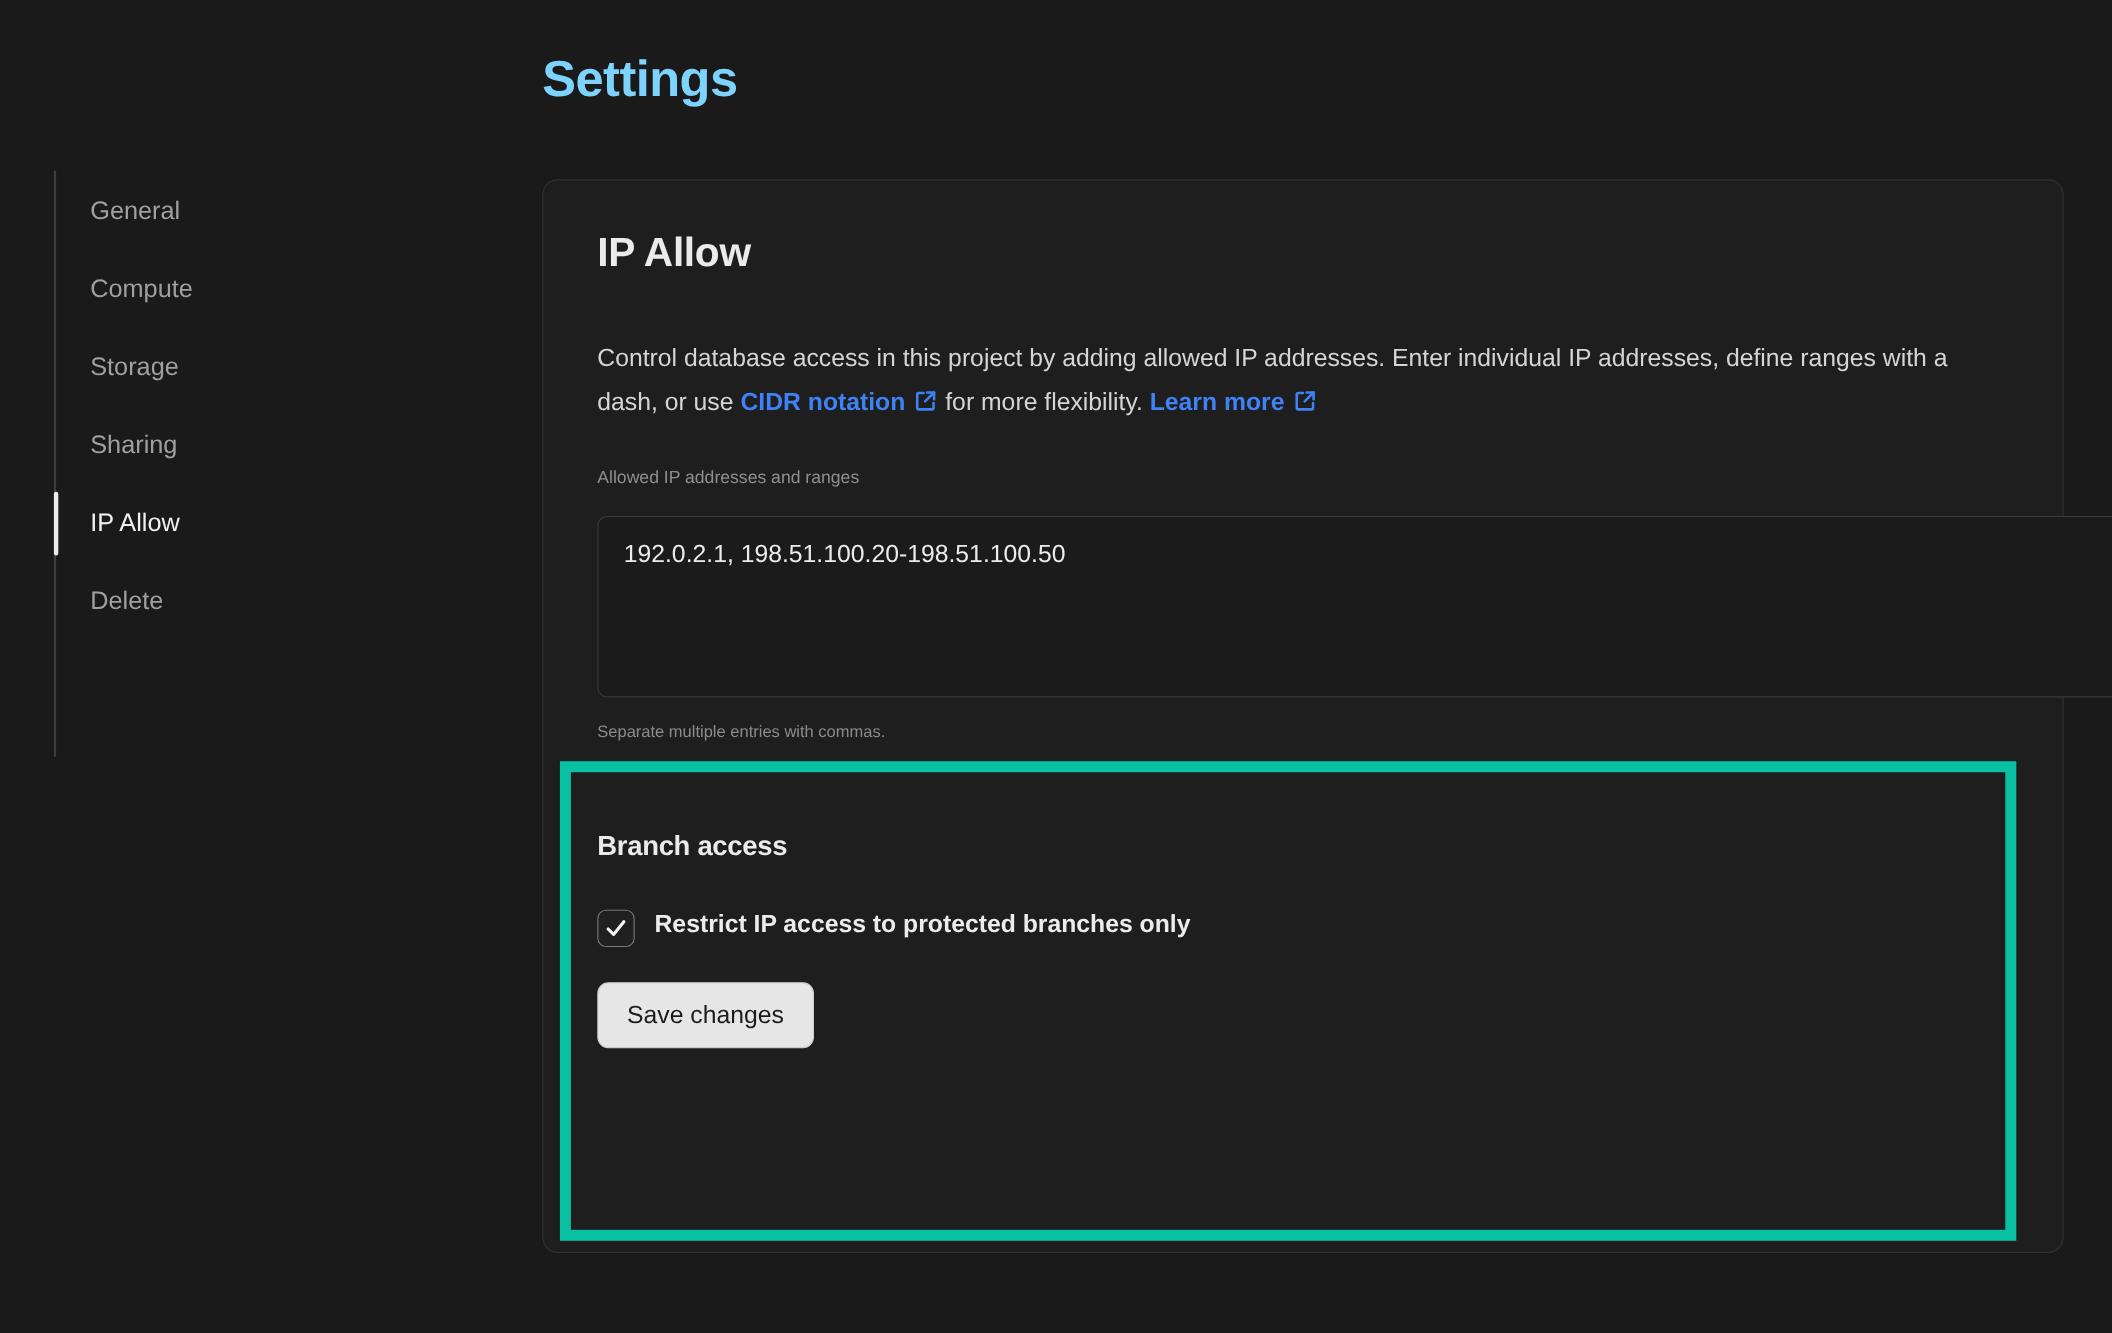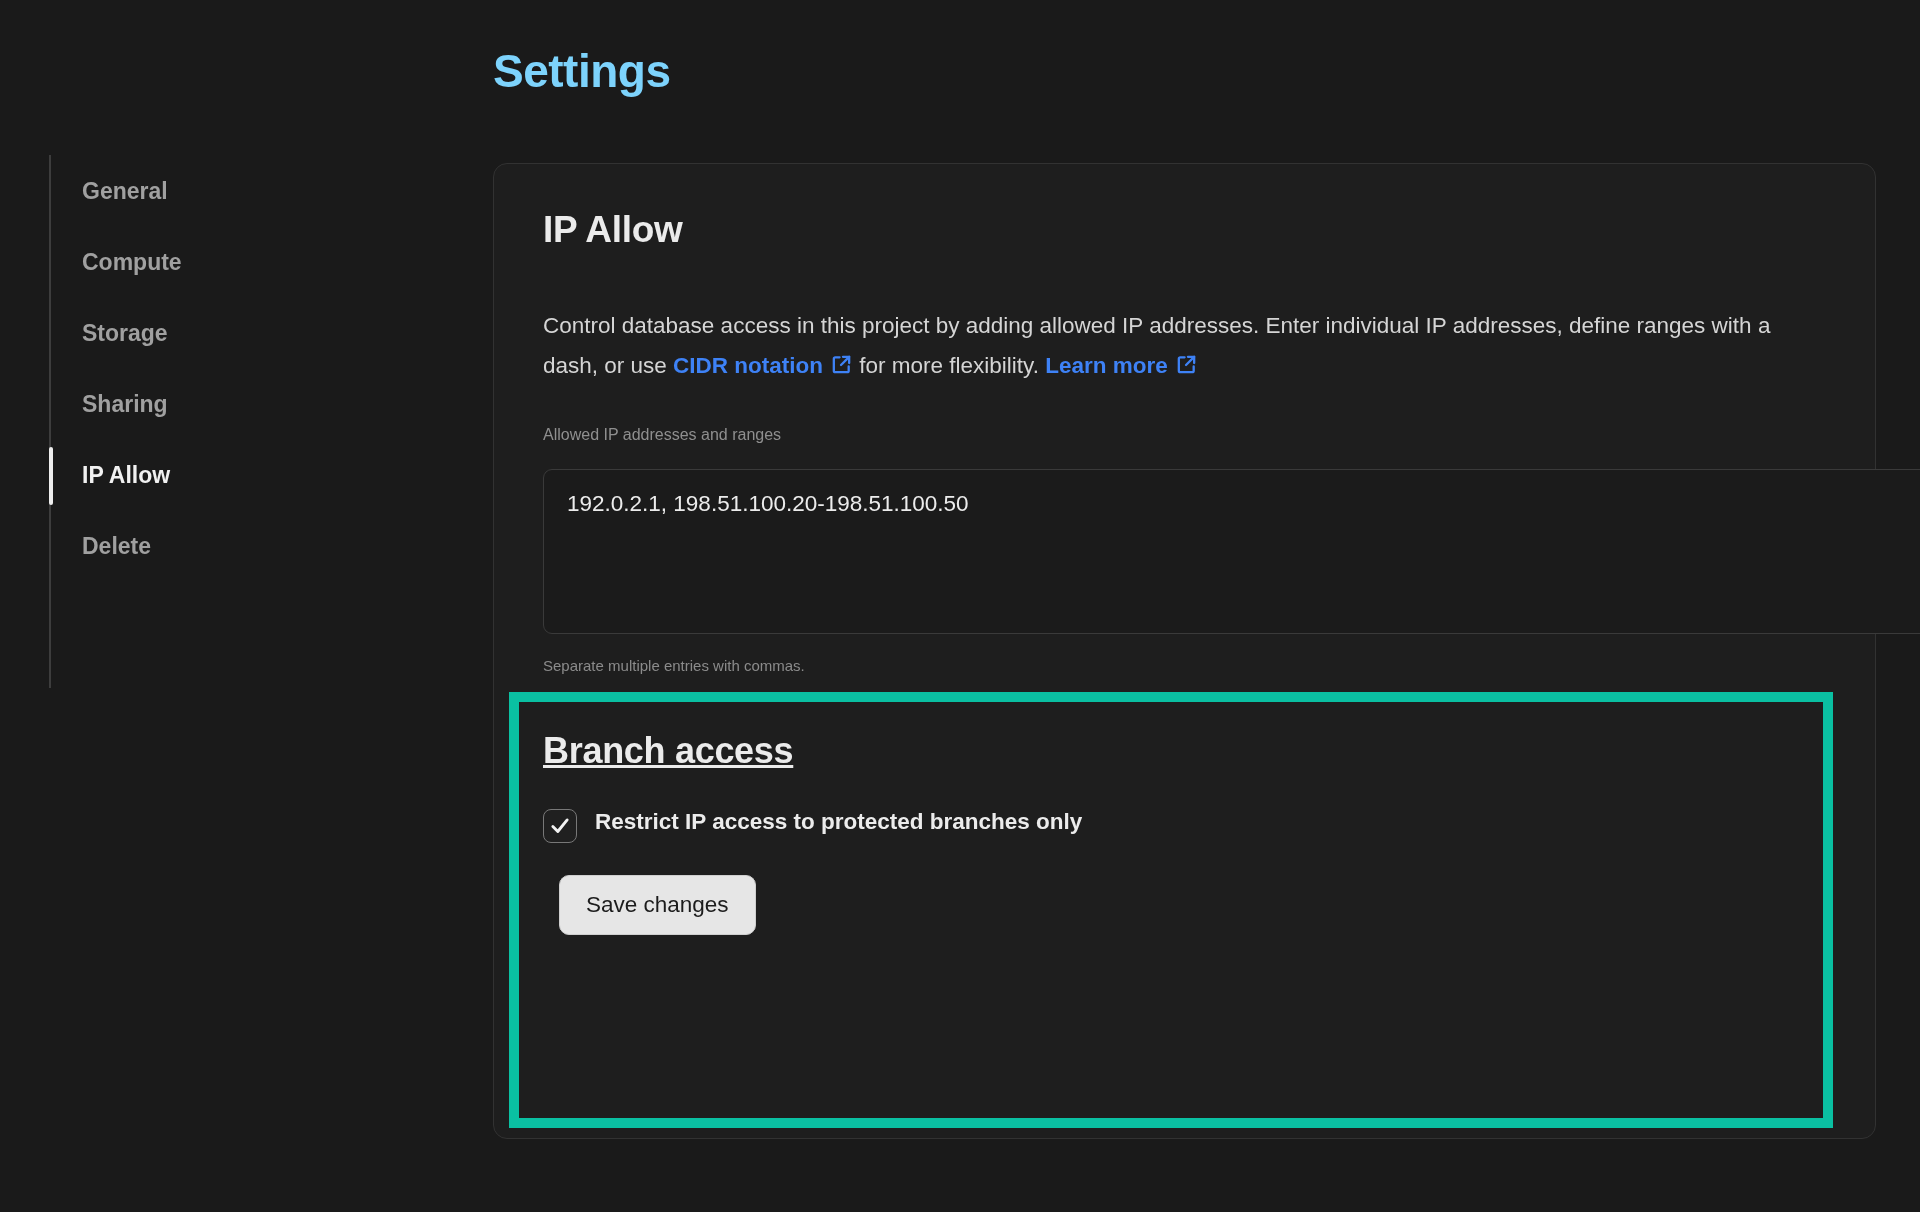--- a/index.html
+++ b/index.html
@@ -20,21 +20,21 @@
 
   
   .side-nav {
     position:absolute; left:49px; top:155px; height:533px; width:230px;
     border-left:2px solid #3d3d3d;
     padding-left:31px; padding-top:22px;
   }
   .side-nav ul { list-style:none; }
   .side-nav li {
     position:relative;
-    font-size:23px; font-weight:700; line-height:29px;
+    font-size:23px; font-weight:400; line-height:29px;
     color:#a0a0a0; margin-bottom:42px; cursor:pointer;
     max-width:170px;
   }
   .side-nav li.active { color:#f1f1f1; }
   .side-nav li.active::before {
     content:""; position:absolute; left:-33px; top:-14px;
     width:4px; height:58px; background:#ededed; border-radius:2px;
   }
 
   
@@ -77,21 +77,21 @@
     background:#1b1b1b; border:1px solid #3a3a3a; border-radius:9px;
     padding:18px 23px;
     font-family:"Liberation Sans","DejaVu Sans",sans-serif;
     font-size:22.5px; line-height:32px; color:#ececec;
     outline:none;
   }
   .field-helper {
     margin-top:19px; font-size:15px; line-height:26px; color:#8b8b8b;
   }
 
-  #branch-heading { margin-top:50px; font-size:36px;text-decoration:underline; }
+  #branch-heading { margin-top:68px; font-size:25px; }
   #branch-desc { margin-top:36px; line-height:40px; max-width:1280px; }
 
   .checkbox-row {
     margin-top:36px; display:flex; cursor:pointer;
   }
   .checkbox-box {
     width:34px; height:34px; flex:0 0 34px;
     border:1.5px solid #787878; border-radius:8px;
     background:#202020;
     display:flex; align-items:center; justify-content:center;
@@ -103,21 +103,20 @@
 
   .save-btn {
     margin-top:32px;
     display:inline-block;
     background:#e6e6e6; color:#1c1c1c;
     border:1px solid #cfcfcf; border-radius:10px;
     padding:14px 26px;
     font-family:"Liberation Sans","DejaVu Sans",sans-serif;
     font-size:22.5px; font-weight:500; line-height:30px;
     cursor:pointer;
-    margin-left:16px;
   }
 
   
   .highlight-rect {
     position:absolute; left:509px; top:692px;
     width:1324px; height:436px;
     border:10px solid #0ac0a2;
     pointer-events:none; z-index:10;
   }
 </style>

